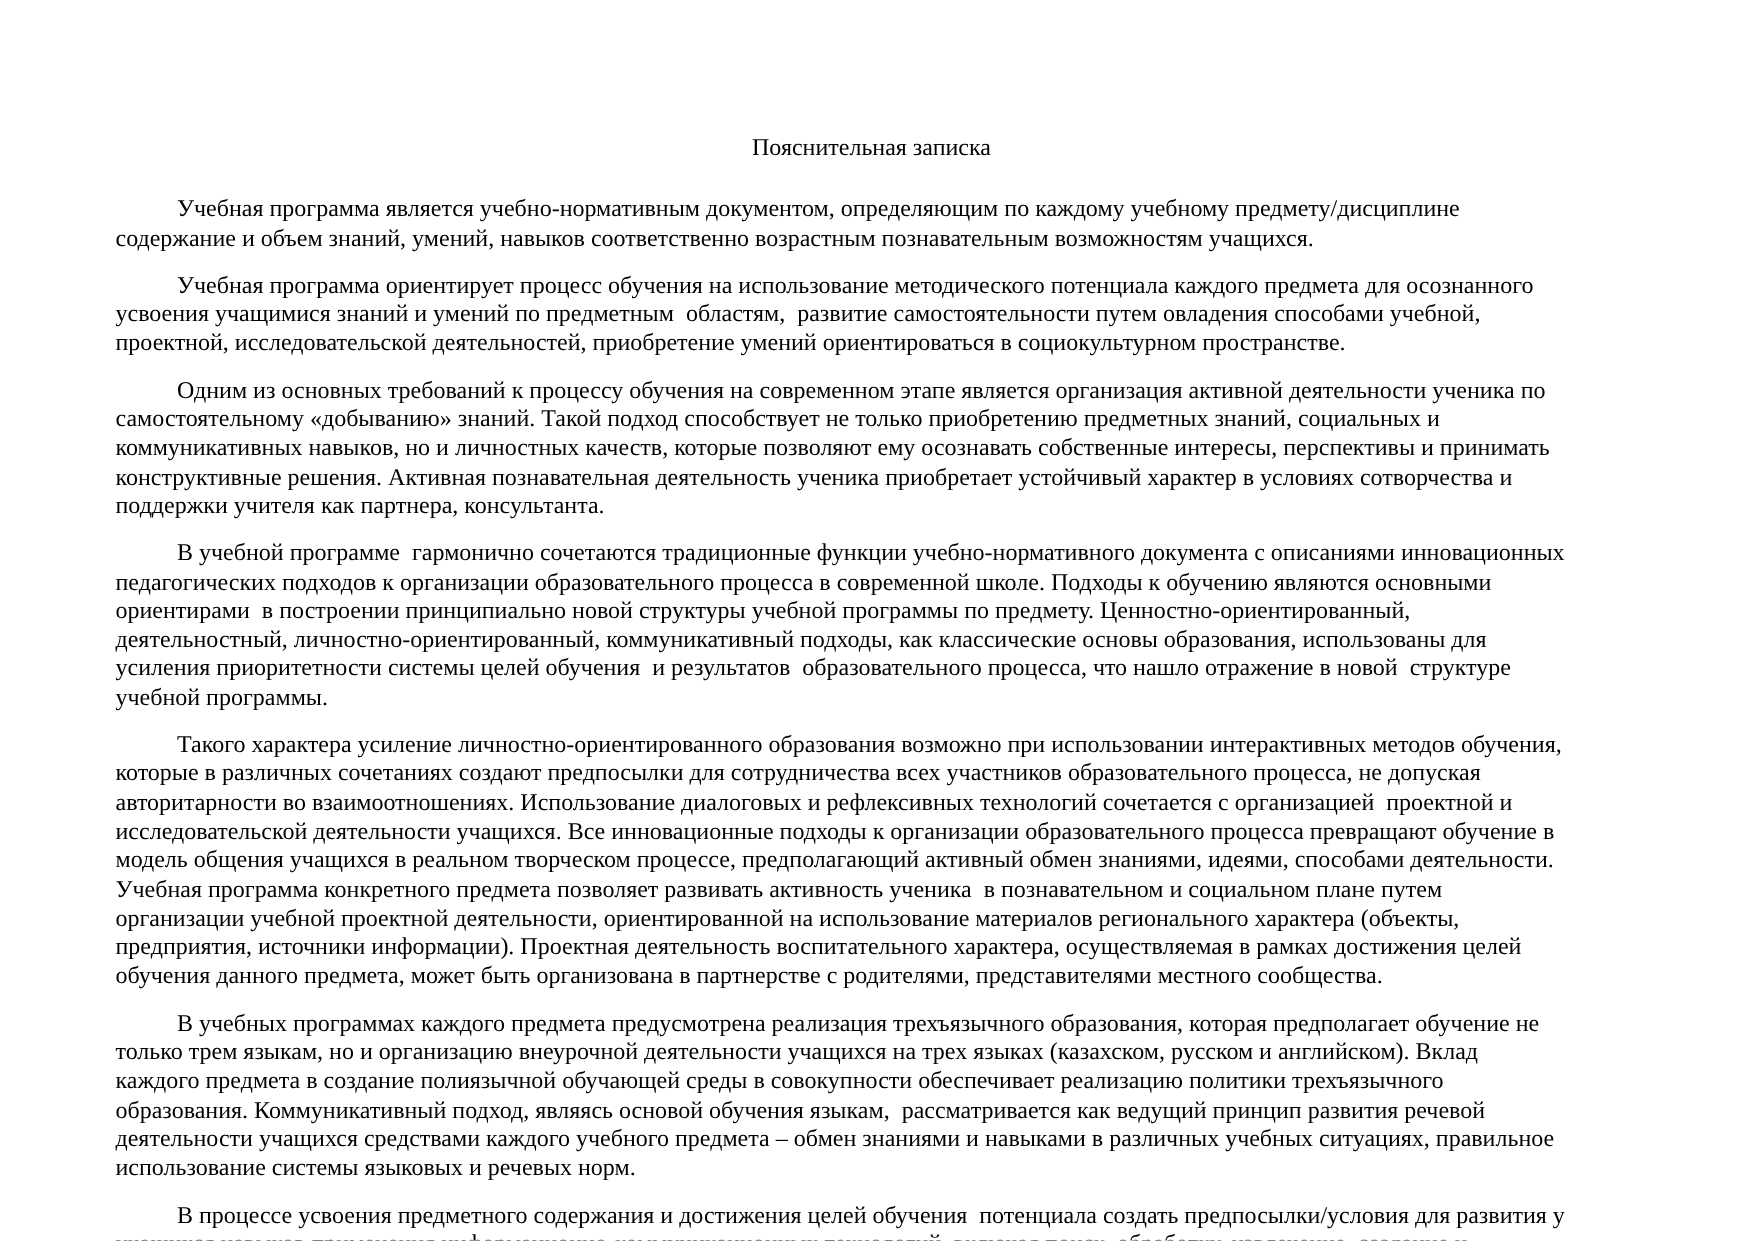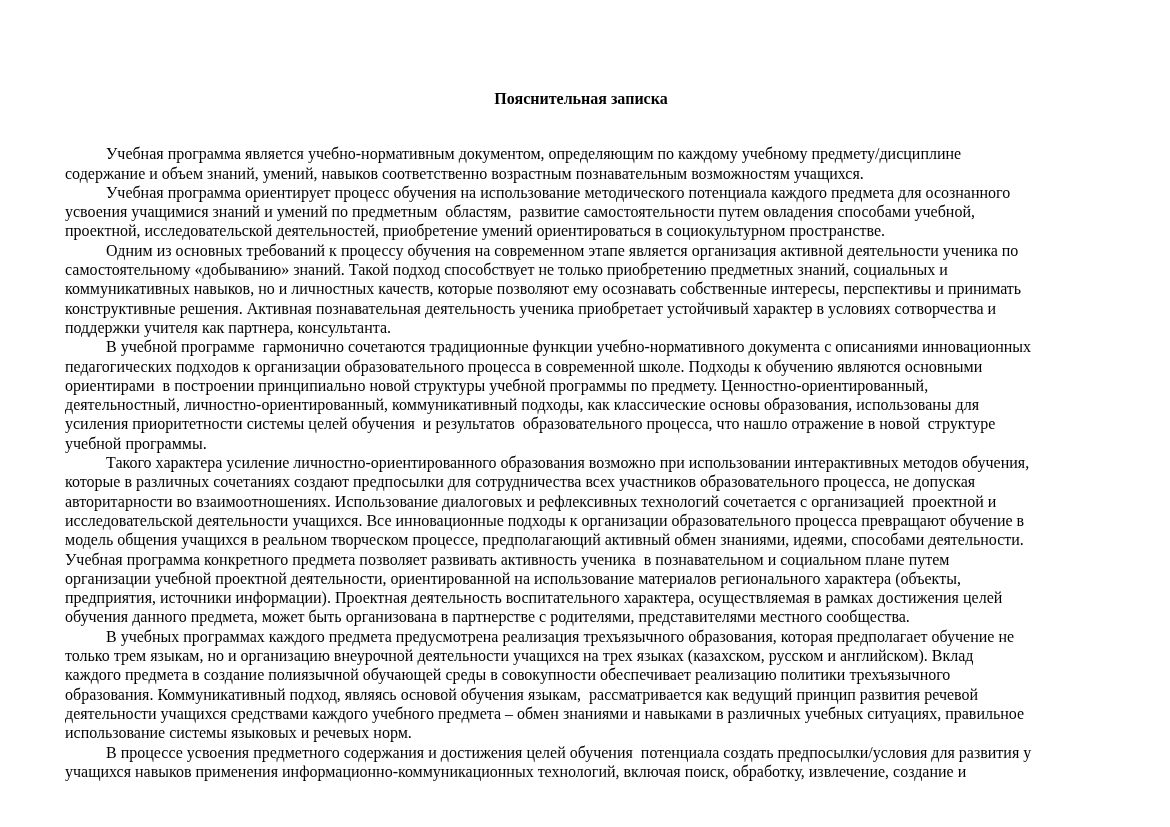--- a/index.html
+++ b/index.html
@@ -22,27 +22,27 @@
     position: absolute;
     left: 65px;
     top: 89px;
     width: 1032px;
     font-family: "Liberation Serif", "DejaVu Serif", serif;
     font-size: 16px;
     line-height: 19.3px;
     color: #000000;
   }
   .doc-title {
-    font-weight: bold;
+    font-weight: normal;
     text-align: center;
-    margin: 0 0 36px 0;
+    margin: 0 0 22px 0;
     white-space: pre;
   }
   .para {
-    margin: 0;
+    margin: 12px;
     padding: 0;
     text-indent: 41px;
     text-align: left;
     white-space: pre;
   }
 </style>
 </head>
 <body>
 
 <div class="page">

